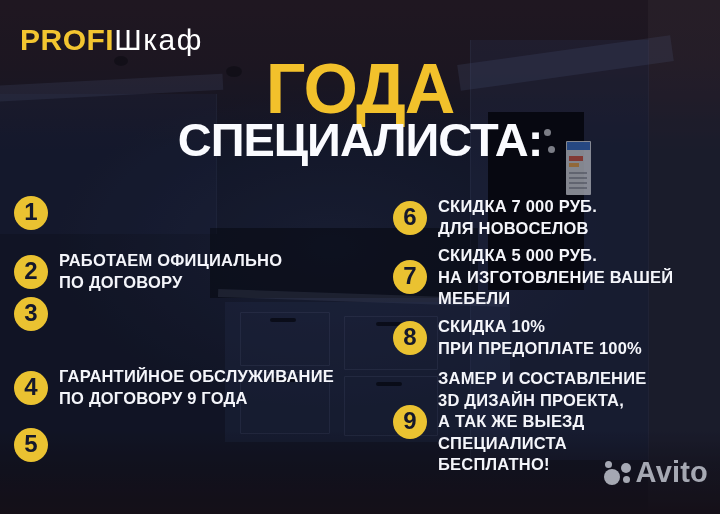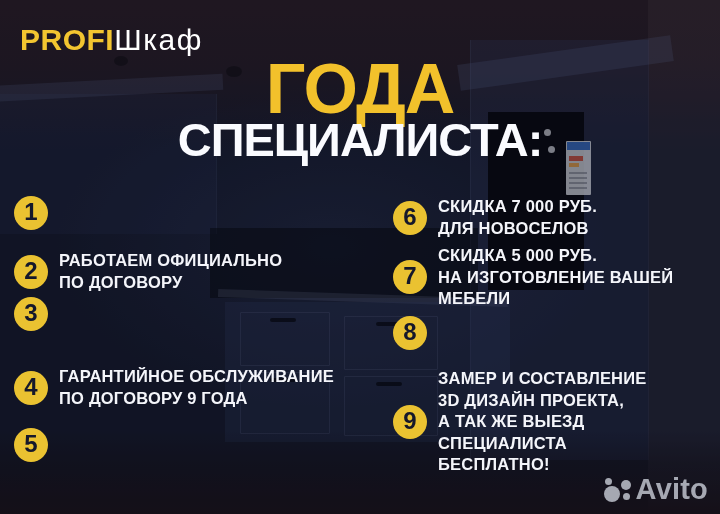--- a/index.html
+++ b/index.html
@@ -119,21 +119,21 @@
     transform: translateY(-1px);
   }
   .itext {
     color: #F4F5FA; font-size: 16.5px; font-weight: 700;
     line-height: 21.5px; letter-spacing: 0.2px; white-space: pre-line;
   }
   .t1 { top: 196px; } .t2 { top: 250px; } .t3 { top: 297px; } .t4 { top: 366px; } .t5 { top: 428px; }
   .t6 { top: 196px; } .t7 { top: 245px; } .t8 { top: 316px; } .t9 { top: 368px; }
   
   .avito {
-    position: absolute; right: 12px; bottom: 10px;
+    position: absolute; right: 12px; bottom: 27px;
     display: flex; align-items: center; gap: 5px; opacity: 0.82;
   }
   .avito-mark { position: relative; width: 27px; height: 28px; }
   .avito-mark i { position: absolute; display: block; border-radius: 50%; background: #C6CAD4; }
   .av-c1 { left: 1px; top: 2px; width: 7px; height: 7px; }
   .av-c2 { right: 0; top: 4px; width: 10px; height: 10px; }
   .av-c3 { left: 0; bottom: 2px; width: 16px; height: 16px; }
   .av-c4 { right: 1px; bottom: 4px; width: 7px; height: 7px; }
   .avito-text {
     color: #C6CAD4; font-size: 29px; font-weight: 700; letter-spacing: 0.2px; line-height: 1;
@@ -228,20 +228,22 @@
         <span>7</span>
       </div>
     <div class="itext">СКИДКА 5 000 РУБ.
 НА ИЗГОТОВЛЕНИЕ ВАШЕЙ
 МЕБЕЛИ</div>
   </div>
   <div class="item col-right t8">
     <div class="badge">
         <span>8</span>
       </div>
+    <div class="itext">СКИДКА 10%
+ПРИ ПРЕДОПЛАТЕ 100%</div>
   </div>
   <div class="item col-right t9">
     <div class="badge">
         <span>9</span>
       </div>
     <div class="itext">ЗАМЕР И СОСТАВЛЕНИЕ
 3D ДИЗАЙН ПРОЕКТА,
 А ТАК ЖЕ ВЫЕЗД СПЕЦИАЛИСТА
 БЕСПЛАТНО!</div>
   </div>

